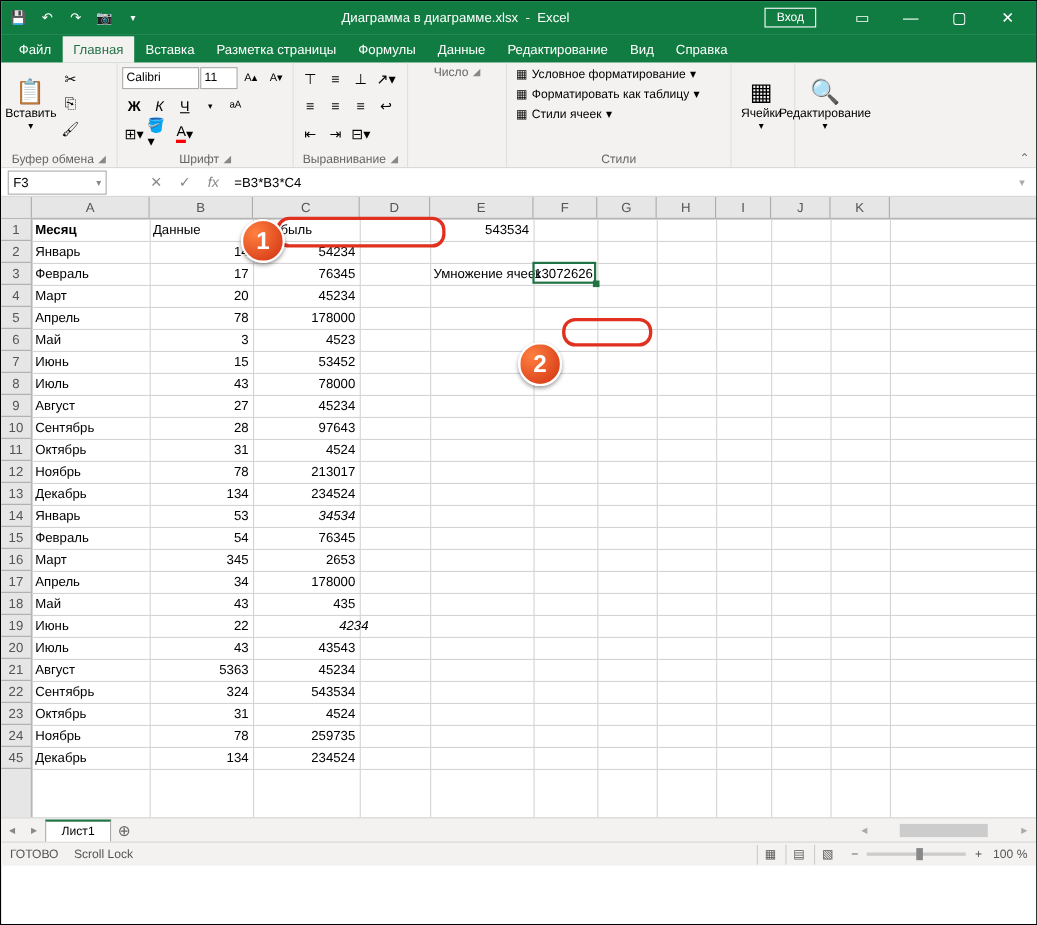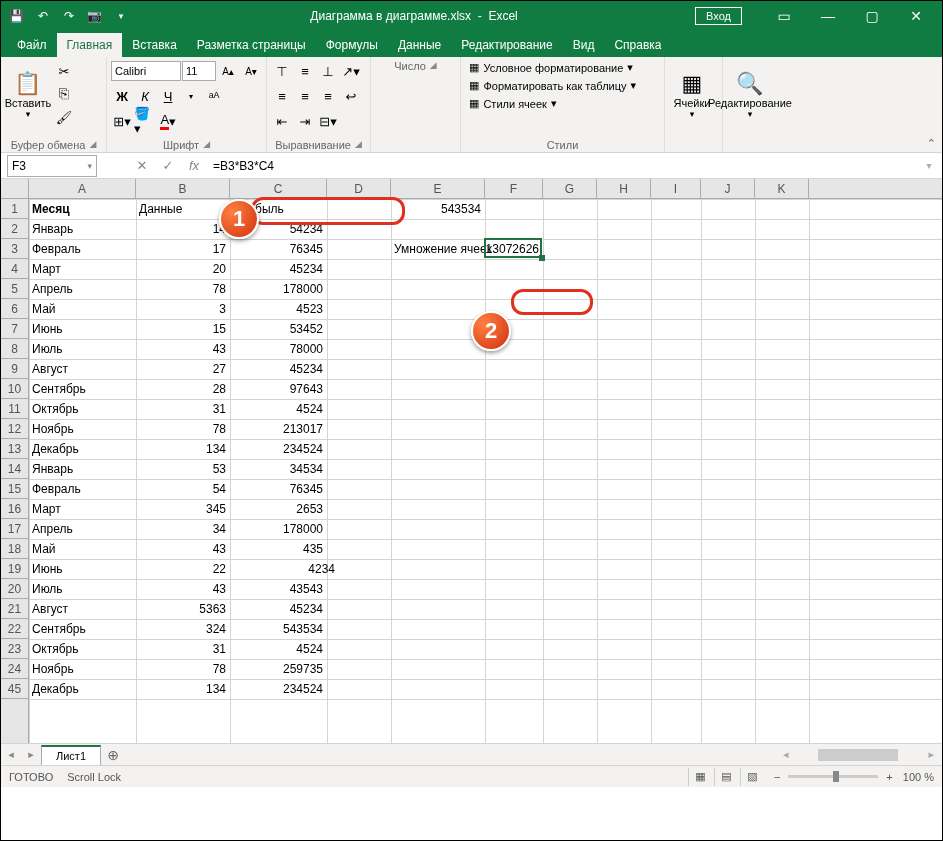--- a/index.html
+++ b/index.html
@@ -356,36 +356,36 @@
         <div class="cell right" style="left: 107px; top: 200px; width: 93px;">31</div>
         <div class="cell right" style="left: 201px; top: 200px; width: 96px;">4524</div>
         <div class="cell" style="left: 0px; top: 220px; width: 106px;">Ноябрь</div>
         <div class="cell right" style="left: 107px; top: 220px; width: 93px;">78</div>
         <div class="cell right" style="left: 201px; top: 220px; width: 96px;">213017</div>
         <div class="cell" style="left: 0px; top: 240px; width: 106px;">Декабрь</div>
         <div class="cell right" style="left: 107px; top: 240px; width: 93px;">134</div>
         <div class="cell right" style="left: 201px; top: 240px; width: 96px;">234524</div>
         <div class="cell" style="left: 0px; top: 260px; width: 106px;">Январь</div>
         <div class="cell right" style="left: 107px; top: 260px; width: 93px;">53</div>
-        <div class="cell right" style="left: 201px; top: 260px; width: 96px;">34534</div>
+        <div class="cell right" style="left: 201px; top: 260px; width: 96px; font-style: italic;">34534</div>
         <div class="cell" style="left: 0px; top: 280px; width: 106px;">Февраль</div>
         <div class="cell right" style="left: 107px; top: 280px; width: 93px;">54</div>
         <div class="cell right" style="left: 201px; top: 280px; width: 96px;">76345</div>
         <div class="cell" style="left: 0px; top: 300px; width: 106px;">Март</div>
         <div class="cell right" style="left: 107px; top: 300px; width: 93px;">345</div>
         <div class="cell right" style="left: 201px; top: 300px; width: 96px;">2653</div>
         <div class="cell" style="left: 0px; top: 320px; width: 106px;">Апрель</div>
         <div class="cell right" style="left: 107px; top: 320px; width: 93px;">34</div>
         <div class="cell right" style="left: 201px; top: 320px; width: 96px;">178000</div>
         <div class="cell" style="left: 0px; top: 340px; width: 106px;">Май</div>
         <div class="cell right" style="left: 107px; top: 340px; width: 93px;">43</div>
         <div class="cell right" style="left: 201px; top: 340px; width: 96px;">435</div>
         <div class="cell" style="left: 0px; top: 360px; width: 106px;">Июнь</div>
         <div class="cell right" style="left: 107px; top: 360px; width: 93px;">22</div>
-        <div class="cell right" style="left: 201px; top: 360px; width: 108px;">4234</div>
+        <div class="cell right" style="left: 201px; top: 360px; width: 108px; font-style: italic;">4234</div>
         <div class="cell" style="left: 0px; top: 380px; width: 106px;">Июль</div>
         <div class="cell right" style="left: 107px; top: 380px; width: 93px;">43</div>
         <div class="cell right" style="left: 201px; top: 380px; width: 96px;">43543</div>
         <div class="cell" style="left: 0px; top: 400px; width: 106px;">Август</div>
         <div class="cell right" style="left: 107px; top: 400px; width: 93px;">5363</div>
         <div class="cell right" style="left: 201px; top: 400px; width: 96px;">45234</div>
         <div class="cell" style="left: 0px; top: 420px; width: 106px;">Сентябрь</div>
         <div class="cell right" style="left: 107px; top: 420px; width: 93px;">324</div>
         <div class="cell right" style="left: 201px; top: 420px; width: 96px;">543534</div>
         <div class="cell" style="left: 0px; top: 440px; width: 106px;">Октябрь</div>

